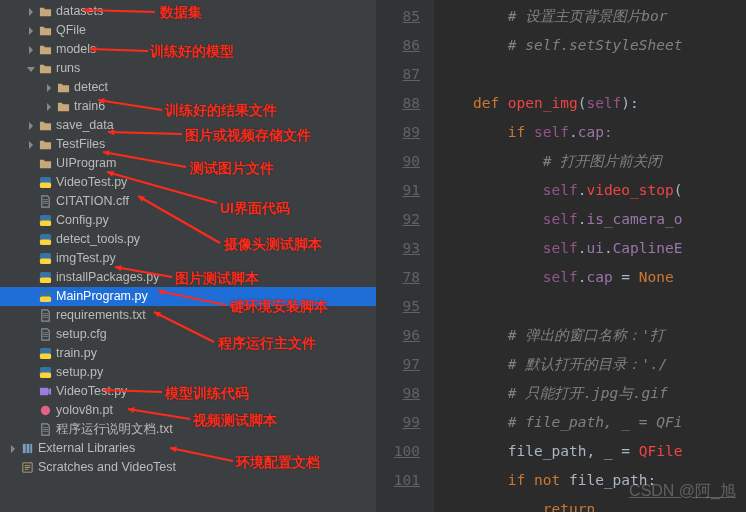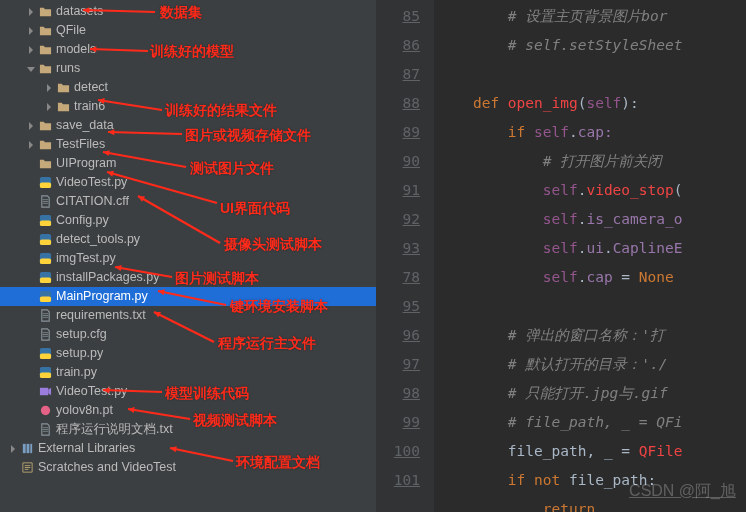--- a/index.html
+++ b/index.html
@@ -396,36 +396,36 @@
         <svg viewBox="0 0 8 8">
           <path d="M2 0 L6 4 L2 8 Z" fill="currentColor"></path>
         </svg>
       </span>
       <span class="icon py">
         <svg viewBox="0 0 14 14">
           <rect x="1" y="1" width="12" height="12" rx="2" fill="#3672a4"></rect>
           <rect x="1" y="7" width="12" height="6" rx="2" fill="#ffd43b"></rect>
         </svg>
       </span>
+      <span class="tree-label">train.py</span>
+    </div>
+    <div class="tree-row">
+      <span class="indent" style="width: 22px;"></span>
+      <span class="chevron none">
+        <svg viewBox="0 0 8 8">
+          <path d="M2 0 L6 4 L2 8 Z" fill="currentColor"></path>
+        </svg>
+      </span>
+      <span class="icon py">
+        <svg viewBox="0 0 14 14">
+          <rect x="1" y="1" width="12" height="12" rx="2" fill="#3672a4"></rect>
+          <rect x="1" y="7" width="12" height="6" rx="2" fill="#ffd43b"></rect>
+        </svg>
+      </span>
       <span class="tree-label">setup.py</span>
-    </div>
-    <div class="tree-row">
-      <span class="indent" style="width: 22px;"></span>
-      <span class="chevron none">
-        <svg viewBox="0 0 8 8">
-          <path d="M2 0 L6 4 L2 8 Z" fill="currentColor"></path>
-        </svg>
-      </span>
-      <span class="icon py">
-        <svg viewBox="0 0 14 14">
-          <rect x="1" y="1" width="12" height="12" rx="2" fill="#3672a4"></rect>
-          <rect x="1" y="7" width="12" height="6" rx="2" fill="#ffd43b"></rect>
-        </svg>
-      </span>
-      <span class="tree-label">train.py</span>
     </div>
     <div class="tree-row">
       <span class="indent" style="width: 22px;"></span>
       <span class="chevron none">
         <svg viewBox="0 0 8 8">
           <path d="M2 0 L6 4 L2 8 Z" fill="currentColor"></path>
         </svg>
       </span>
       <span class="icon video">
         <svg viewBox="0 0 14 14">

